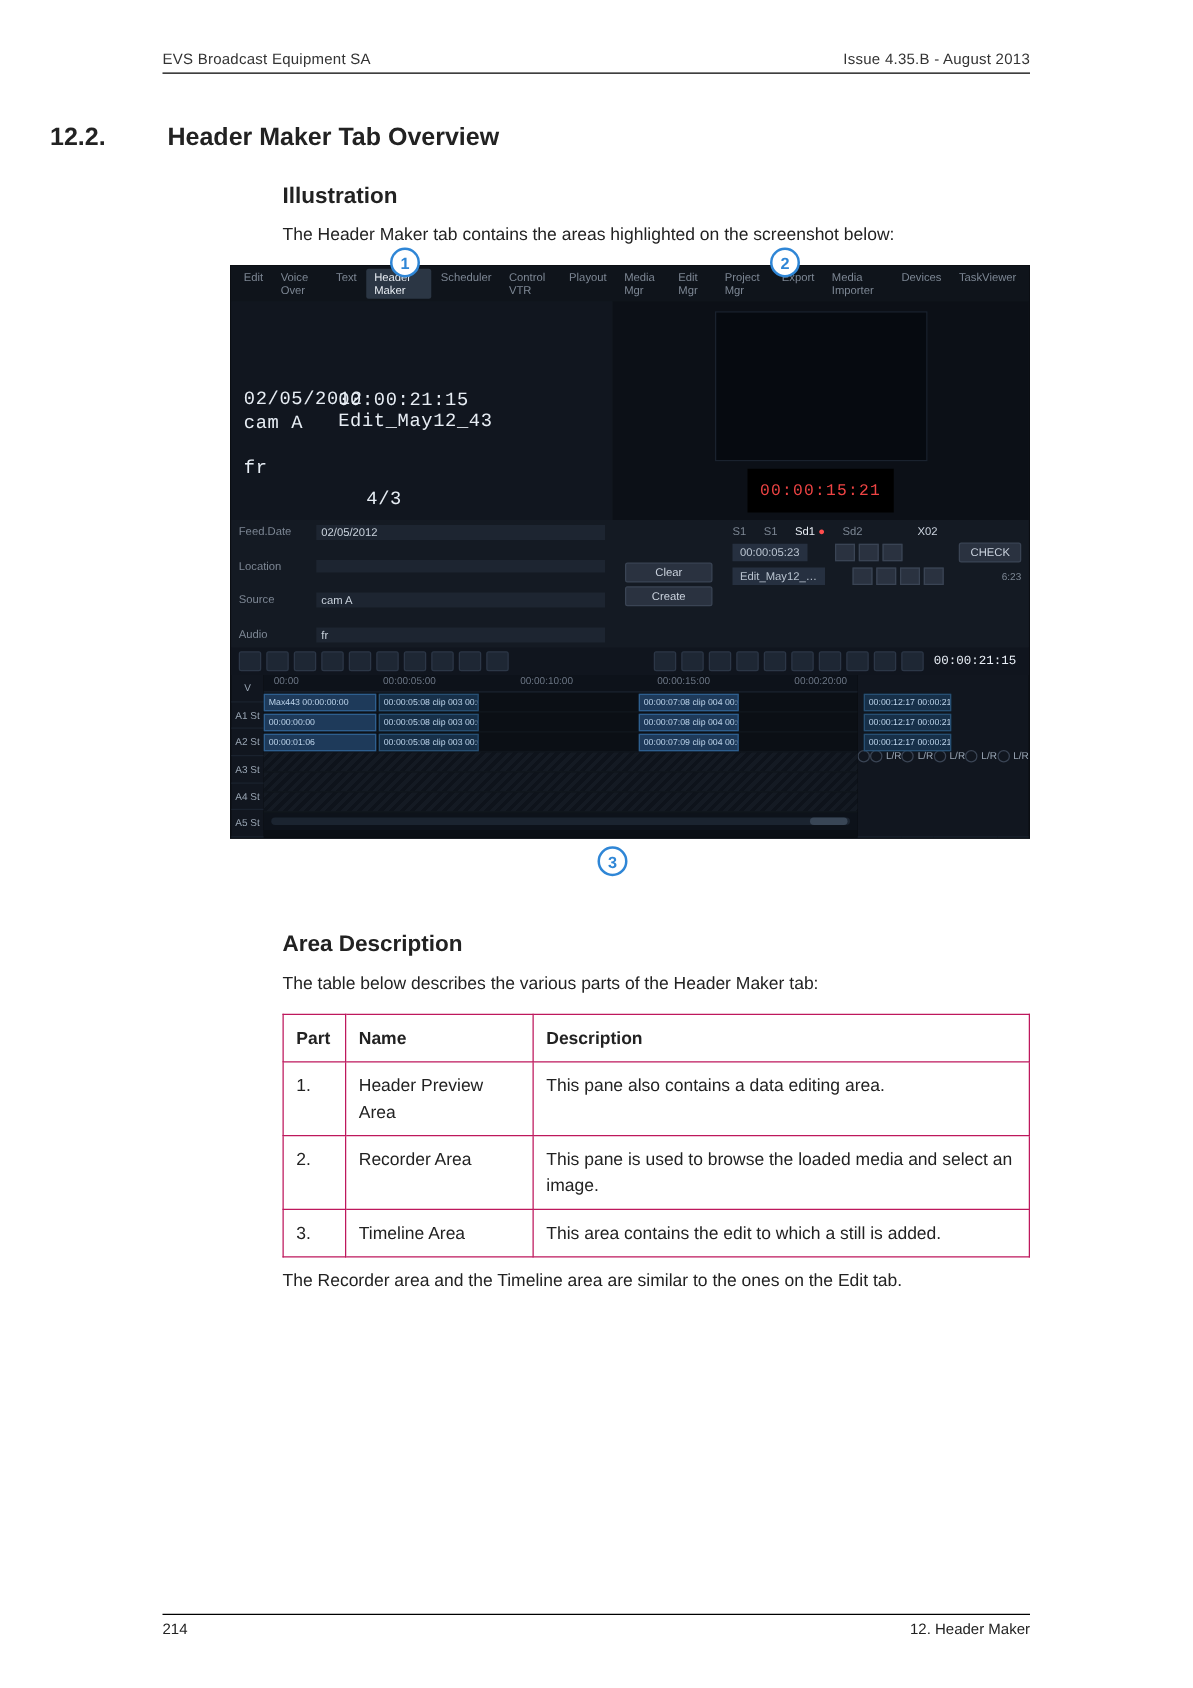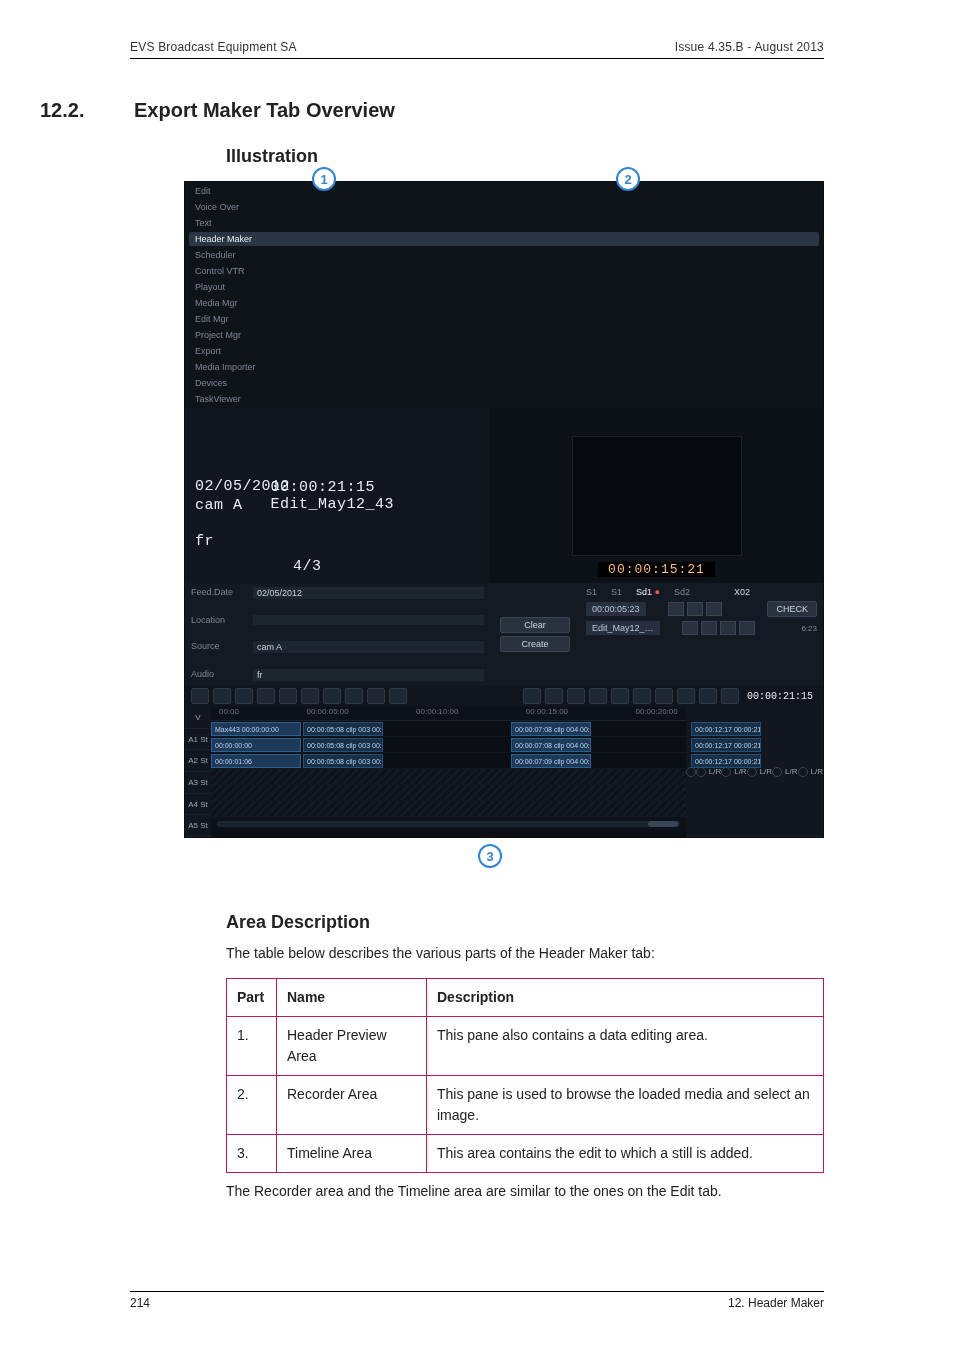--- a/index.html
+++ b/index.html
@@ -63,21 +63,21 @@
     z-index:5;
   }
   .shot {
     width:640px; background:var(--app-darker);
     color:var(--app-light-text);
     font-size:10px;
     border:1px solid #0b0e13;
   }
   .menubar {
     display:flex; gap:2px; padding:2px 4px;
-    background:#0f141b; font-size:9px; color:var(--app-dim-text);flex-direction:column;
+    background:#0f141b; font-size:9px; color:var(--app-dim-text);
   }
   .menubar span { padding:2px 6px; border-radius:2px; }
   .menubar .active { background:#2b3644; color:#e8edf3; }
   .midrow { display:flex; height:175px; }
   .preview-pane {
     flex:0 0 305px; background:#11161f; padding:8px 10px;
     display:flex; flex-direction:column; justify-content:flex-end; gap:2px;
     font-family: "Courier New", monospace; color:#e7edf4;
   }
   .preview-pane .big { font-size:15px; letter-spacing:.5px; }
@@ -85,22 +85,22 @@
   .preview-pane .row .right { font-size:12px; }
   .recorder-pane {
     flex:1; background:#0c1017; display:flex; flex-direction:column;
     align-items:center; justify-content:flex-end; padding-bottom:6px;
   }
   .rec-monitor {
     width:170px; height:120px; background:#060a10; margin-bottom:6px;
     border:1px solid #1a222e;
   }
   .rec-tc {
-    background:#000; color:#fdba74; font-family:"Courier New",monospace;
-    font-size:13px; padding:0 10px; letter-spacing:1px;
+    background:#000; color:#ef4444; font-family:"Courier New",monospace;
+    font-size:13px; padding:10px 10px; letter-spacing:1px;
   }
   .meta-block {
     display:flex; background:#141a23;
   }
   .meta-left {
     flex:0 0 305px; padding:4px 6px;
     display:grid; grid-template-columns:62px 1fr; row-gap:16px;
     font-size:9px; color:var(--app-dim-text);
   }
   .meta-left .val {
@@ -219,24 +219,25 @@
 <body>
 
 <div class="page">
   <div class="top-meta">
     <span>EVS Broadcast Equipment SA</span>
     <span>Issue 4.35.B - August 2013</span>
   </div>
 
   <h1 class="section">
     <span class="num">12.2.</span>
-    <span>Export Maker Tab Overview</span>
+    <span>Header Maker Tab Overview</span>
   </h1>
 
   <h2 class="sub">Illustration</h2>
+  <p class="body">The Header Maker tab contains the areas highlighted on the screenshot below:</p>
 
   <div class="shot-wrap">
     <div class="annot" style="top:-14px; left:128px;">1</div>
     <div class="annot" style="top:-14px; left:432px;">2</div>
 
     <div class="shot">
 
       <div class="menubar">
         <span>Edit</span>
         <span>Voice Over</span>

